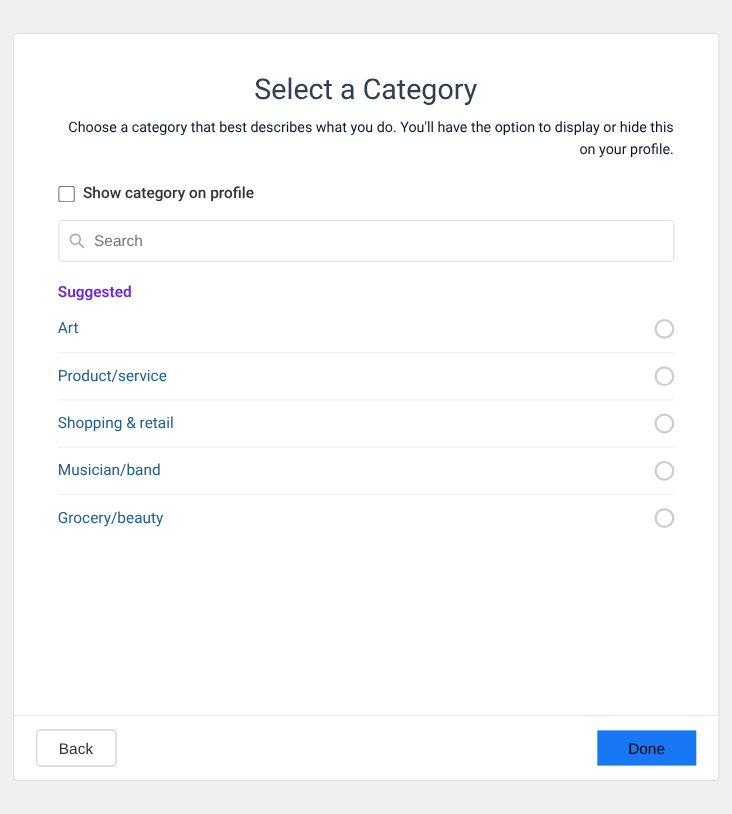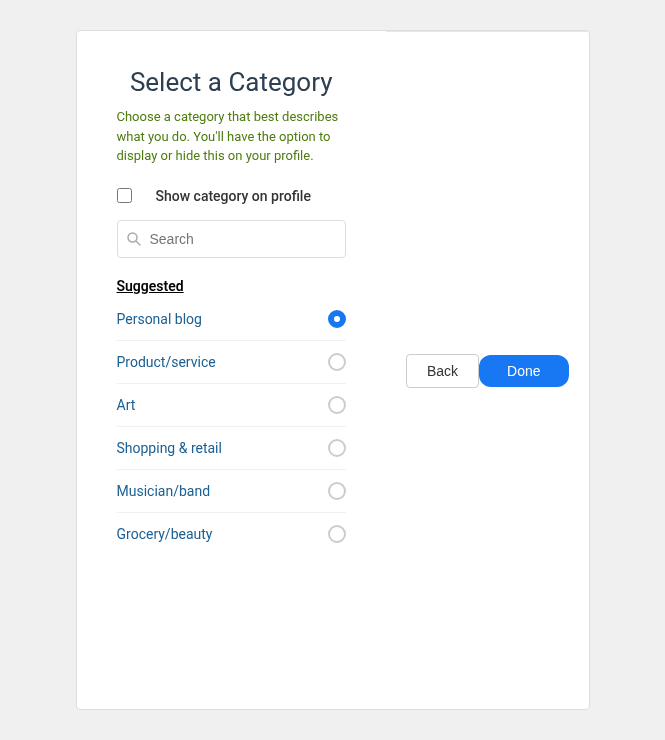--- a/index.html
+++ b/index.html
@@ -15,53 +15,53 @@
       display: flex;
       align-items: center;
       justify-content: center;
       font-family: -apple-system, BlinkMacSystemFont, 'Segoe UI', Roboto, sans-serif;
     }
 
     .card {
       background: #fff;
       border: 1px solid #ddd;
       border-radius: 4px;
-      width: 514px;
+      width: 642px;
       min-height: 680px;
       display: flex;
-      flex-direction: row;
+      flex-direction: column;
       position: relative;
     }
 
     .card-body {
       flex: 1;
       padding: 36px 40px 20px 40px;
     }
 
     .card-title {
       text-align: center;
       font-size: 26px;
       font-weight: 400;
       color: #2d4052;
       margin-bottom: 10px;
     }
 
     .card-subtitle {
-      text-align: left;
+      text-align: right;
       font-size: 13px;
-      color: #4d7c0f;
+      color: #0f172a;
       line-height: 1.5;
       margin-bottom: 22px;
     }
 
     .checkbox-row {
       display: flex;
       align-items: center;
       margin-bottom: 16px;
-      gap: 24px;
+      gap: 8px;
     }
 
     .checkbox-row input[type="checkbox"] {
       width: 15px;
       height: 15px;
       cursor: pointer;
     }
 
     .checkbox-label {
       font-size: 14px;
@@ -91,23 +91,22 @@
       border-radius: 4px;
       padding: 0 12px 0 32px;
       font-size: 14px;
       color: #0f172a;
       outline: none;
     }
 
     .section-label {
       font-size: 14px;
       font-weight: 600;
-      color: #000000;
+      color: #6d28d9;
       margin-bottom: 4px;
-      text-decoration: underline;
     }
 
     .category-list {
       list-style: none;
     }
 
     .category-item {
       display: flex;
       align-items: center;
       justify-content: space-between;
@@ -144,43 +143,43 @@
     .radio-circle.selected::after {
       content: '';
       width: 6px;
       height: 6px;
       border-radius: 50%;
       background: #fff;
     }
 
     .card-footer {
       display: flex;
-      justify-content: flex-start;
-      align-items: center;
-      padding: 29px 20px;
+      justify-content: space-between;
+      align-items: center;
+      padding: 12px 20px;
       border-top: 1px solid #e8e8e8;
     }
 
     .btn-back {
       background: #fff;
       border: 1px solid #ccc;
       border-radius: 4px;
       padding: 8px 20px;
       font-size: 14px;
       color: #333;
       cursor: pointer;
     }
 
     .btn-done {
       background: #1877f2;
       border: none;
-      border-radius: 12px;
+      border-radius: 0;
       padding: 8px 28px;
       font-size: 14px;
-      color: #ffffff;
+      color: #000000;
       cursor: pointer;
       font-weight: 500;
     }
   </style>
 </head>
 <body>
 
 <div class="card">
   <div class="card-body">
     <h1 class="card-title">Select a Category</h1>
@@ -197,30 +196,26 @@
           <circle cx="5.5" cy="5.5" r="4.5" stroke="#aaa" stroke-width="1.5"></circle>
           <line x1="9" y1="9" x2="13" y2="13" stroke="#aaa" stroke-width="1.5" stroke-linecap="round"></line>
         </svg>
       </div>
       <input type="text" class="search-input" placeholder="Search" style="">
     </div>
 
     <div class="section-label">Suggested</div>
 
     <ul class="category-list" id="category-list">
-    <li class="category-item">
-          <span class="category-name">Personal blog</span>
-          <div class="radio-circle selected"></div>
+        <li class="category-item">
+          <span class="category-name">Art</span>
+          <div class="radio-circle"></div>
         </li>
         <li class="category-item">
           <span class="category-name">Product/service</span>
-          <div class="radio-circle"></div>
-        </li>
-        <li class="category-item">
-          <span class="category-name">Art</span>
           <div class="radio-circle"></div>
         </li>
         <li class="category-item">
           <span class="category-name">Shopping &amp; retail</span>
           <div class="radio-circle"></div>
         </li>
         <li class="category-item">
           <span class="category-name">Musician/band</span>
           <div class="radio-circle"></div>
         </li>

